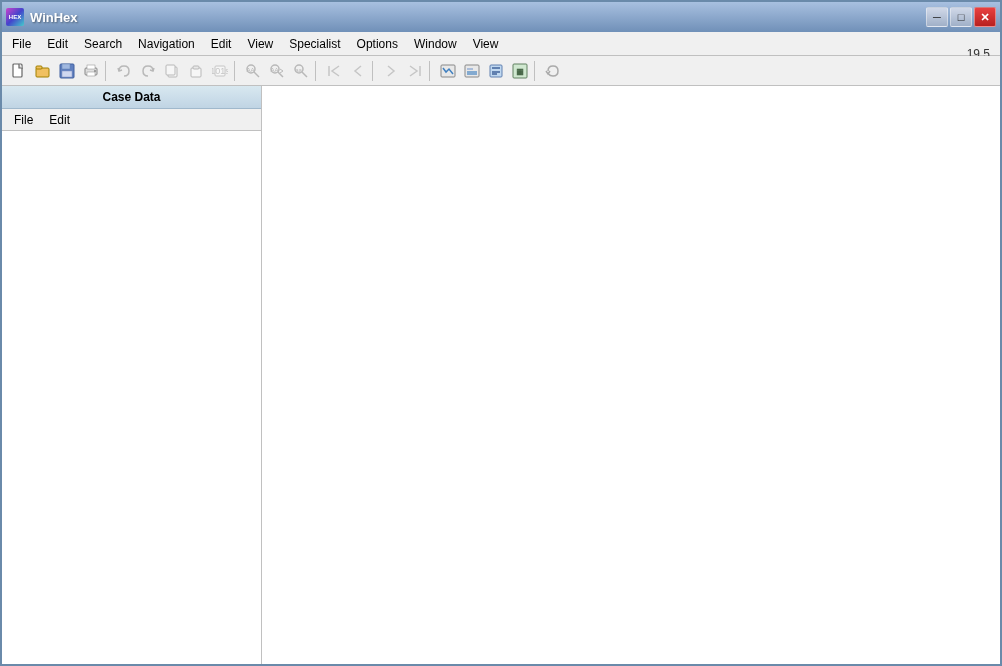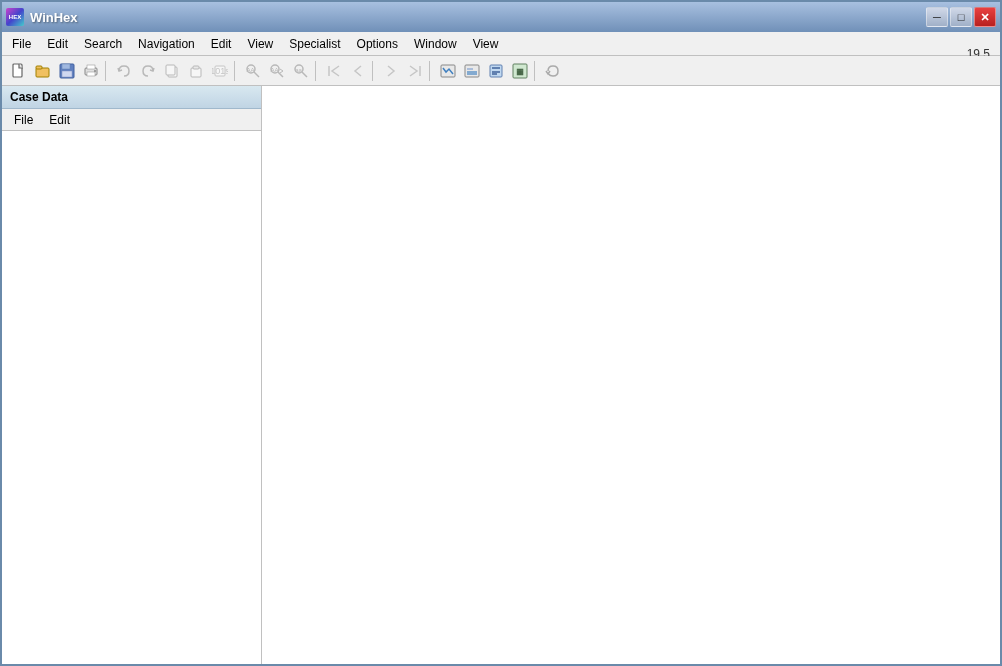--- a/index.html
+++ b/index.html
@@ -150,20 +150,21 @@
       flex-direction: column;
       flex-shrink: 0;
     }
     .panel-title {
       background: linear-gradient(to bottom, #d8e8f0, #c0d4e4);
       padding: 4px 8px;
       font-size: 12px;
       font-weight: bold;
       border-bottom: 1px solid #a0b8cc;
       color: #000;
+      text-align: center;
     }
     .panel-menu-bar {
       height: 22px;
       background: #f0f0f0;
       border-bottom: 1px solid #c0c0c0;
       display: flex;
       align-items: center;
       padding: 0 4px;
     }
     .panel-menu-item {

